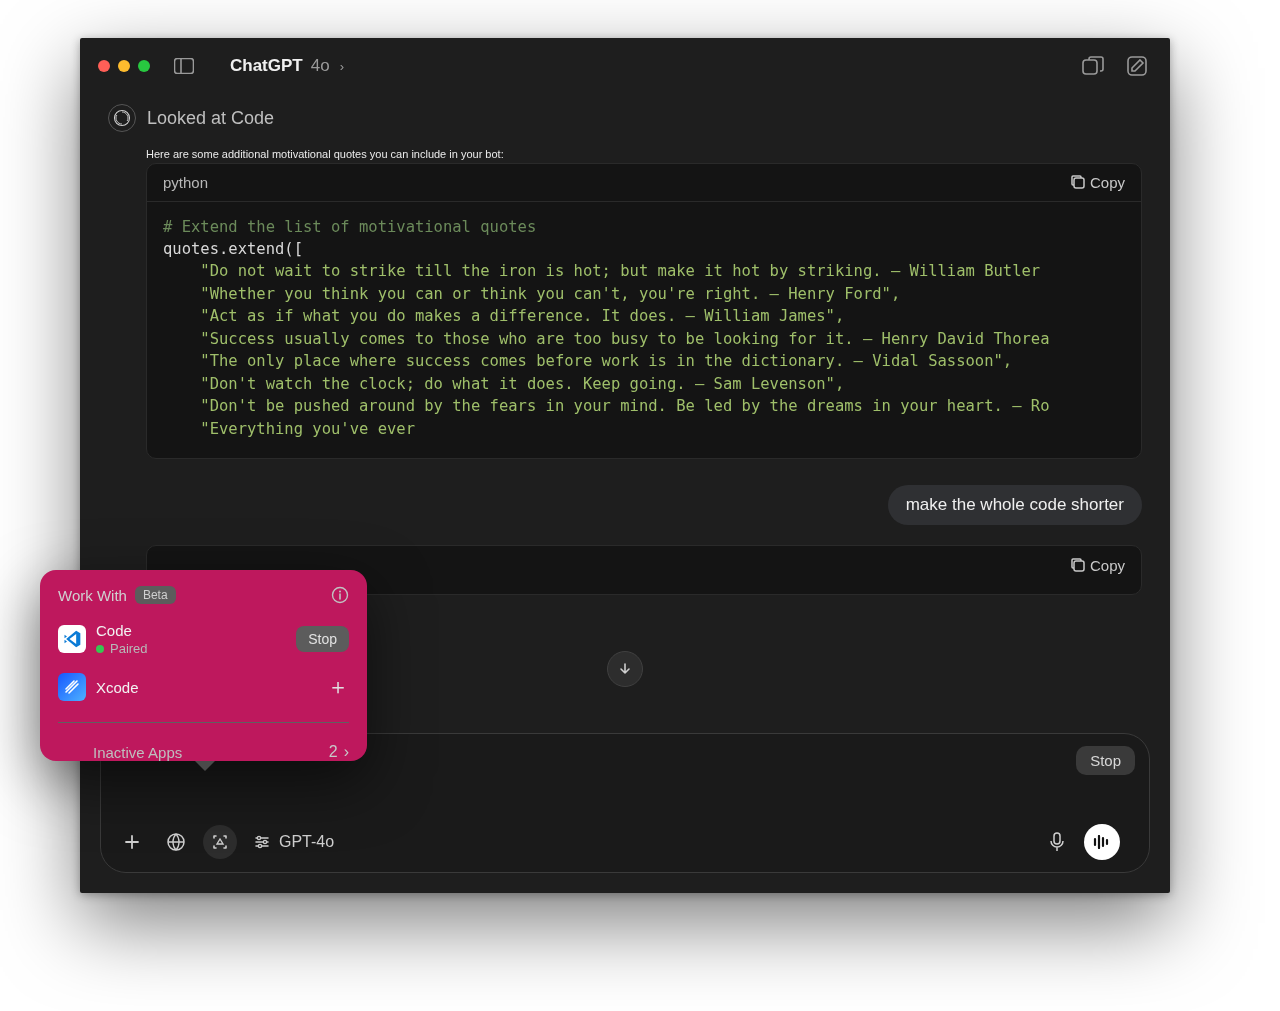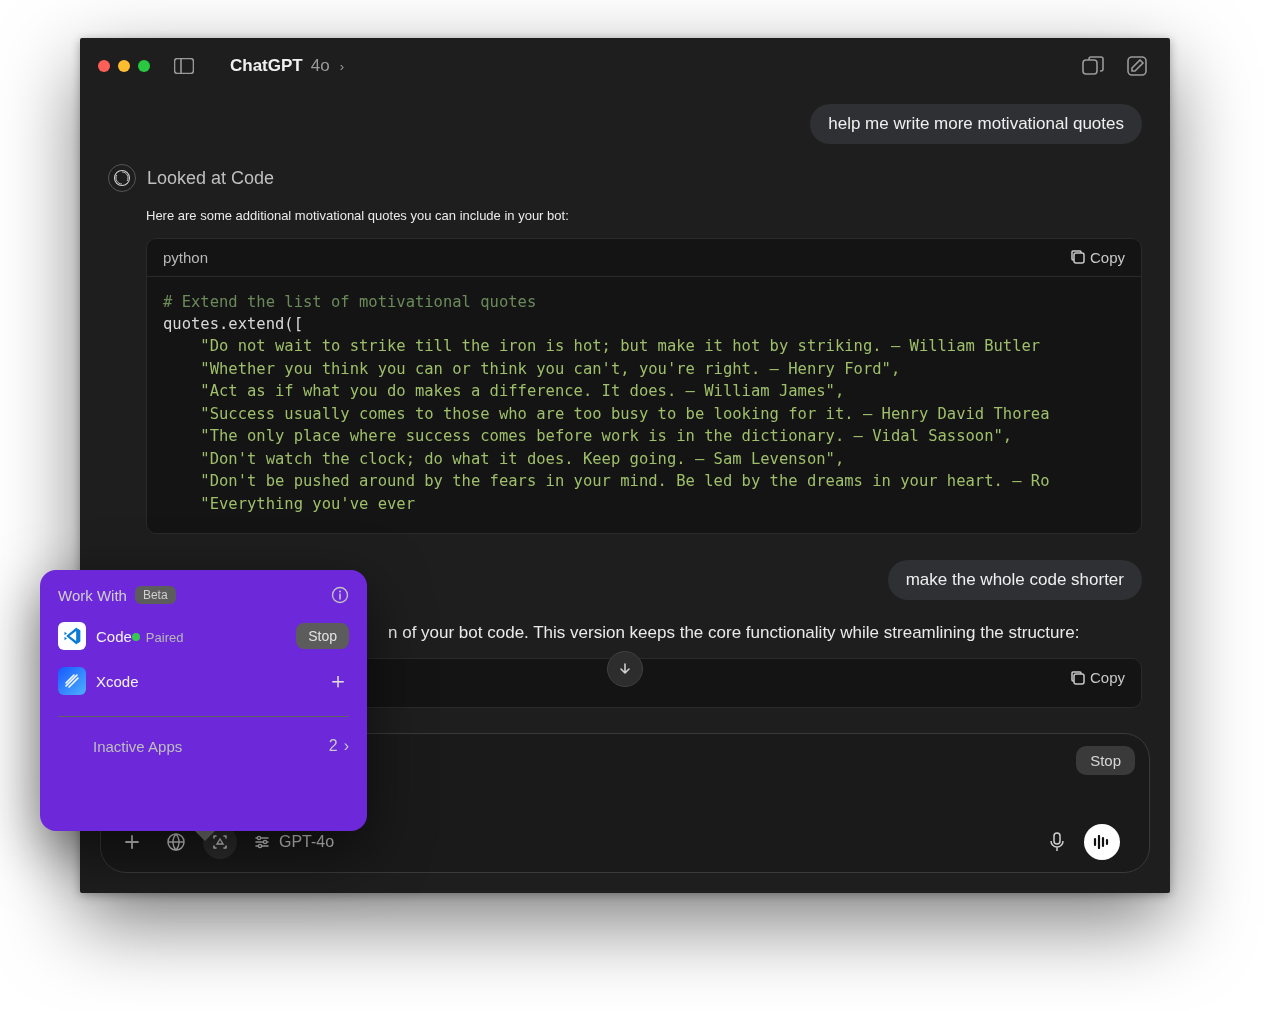--- a/index.html
+++ b/index.html
@@ -21,21 +21,21 @@
   .chev { color:#9a9a9a; font-size:13px; margin-left:2px;}
   .tb-right { margin-left:auto; display:flex; gap:14px; }
   .tb-icon { width:30px; height:30px; display:flex; align-items:center; justify-content:center; color:#9a9a9a; border-radius:8px;}
   
   .chat { position:absolute; top:56px; left:0; right:0; bottom:0; padding:10px 28px 0 28px; }
   .user-msg { display:flex; justify-content:flex-end; margin-bottom:20px;}
   .user-bubble { background:#2f3033; color:#efefef; padding:10px 18px; border-radius:22px; font-size:17px;}
   .assist-head { display:flex; align-items:center; gap:11px; margin-bottom:14px;}
   .ai-logo { width:28px; height:28px; border:1px solid #555; border-radius:50%; display:flex; align-items:center; justify-content:center;}
   .lookedat { font-size:18px; color:#bfbfbf;}
-  .assist-text { font-size:13px; color:#eaeaea; margin-left:38px; margin-bottom:12px; line-height:1.5;}
+  .assist-text { font-size:11px; color:#eaeaea; margin-left:38px; margin-bottom:0; line-height:1.5;}
   .codeblock { margin-left:38px; background:#141414; border:1px solid #2a2a2a; border-radius:10px; overflow:hidden;}
   .codehdr { display:flex; align-items:center; padding:10px 16px; color:#b8b8b8; border-bottom:1px solid #2a2a2a;}
   .codehdr .lang { font-size:15px; }
   .copy-grp { margin-left:auto; display:flex; align-items:center; gap:4px; color:#c8c8c8; font-size:15px;}
   .codebody { padding:14px 16px 18px 16px; font-family:"SF Mono", Menlo, Consolas, monospace; font-size:15.5px; line-height:1.45; white-space:pre; overflow:hidden; }
   .cm { color:#6b8a5a; }
   .tok { color:#d8d8d8; }
   .str { color:#9fbf6a; }
   .codebody2wrap { position:relative; margin-left:38px; margin-top:12px; height:50px; background:#141414; border:1px solid #2a2a2a; border-radius:10px; overflow:hidden;}
   .codehdr2 { display:flex; align-items:center; padding:10px 16px; color:#b8b8b8;}
@@ -45,32 +45,32 @@
   
   .composer-outer { position:absolute; left:20px; right:20px; bottom:20px; height:140px; background:#1a1a1a; border:1px solid #3a3a3a; border-radius:26px; }
   .stop-chip { position:absolute; right:14px; top:12px; background:#3a3a3a; color:#d8d8d8; padding:6px 14px; border-radius:10px; font-size:15px;}
   .composer-row { position:absolute; left:14px; right:29px; bottom:12px; display:flex; align-items:center; gap:10px;}
   .circ { width:34px; height:34px; border-radius:50%; display:flex; align-items:center; justify-content:center; color:#cfcfcf;}
   .circ.active-s { background:#2d2d2d; }
   .model-btn { display:flex; align-items:center; gap:8px; color:#cfcfcf; font-size:16px; padding:0 6px;}
   .comp-right { margin-left:auto; display:flex; align-items:center; gap:10px;}
   .voice-dot { width:36px; height:36px; border-radius:50%; background:#ffffff; display:flex; align-items:center; justify-content:center; color:#111;}
   
-  .popup { position:absolute; left:40px; top:570px; width:327px; height:261px; background:#6d28d9; border-radius:16px; box-shadow:0 20px 60px rgba(0,0,0,.55); color:#e9e9e9; padding:16px 0 0 0;}
+  .popup { position:absolute; left:40px; top:570px; width:327px; height:191px; background:#be185d; border-radius:16px; box-shadow:0 20px 60px rgba(0,0,0,.55); color:#e9e9e9; padding:16px 0 0 0;}
   .popup::after{ content:""; position:absolute; bottom:-10px; left:155px; width:0; height:0; border-left:10px solid transparent; border-right:10px solid transparent; border-top:10px solid #4a4a4a;}
   .pop-hdr { display:flex; align-items:center; padding:0 18px; gap:8px;}
   .pop-title { font-size:15px; color:#d0d0d0; font-weight:500;}
   .beta-badge { background:#5c5c5c; color:#d0d0d0; font-size:12px; padding:2px 8px; border-radius:6px;}
   .info-ic { margin-left:auto; color:#c2c2c2;}
   .pop-list { margin-top:10px; padding:0 10px;}
   .pop-item { display:flex; align-items:center; padding:8px 8px; border-radius:10px;}
   .app-ico { width:28px; height:28px; border-radius:6px; display:flex; align-items:center; justify-content:center; margin-right:10px; flex-shrink:0;}
   .ico-vscode { background:#fff;}
   .ico-xcode { background:linear-gradient(135deg,#1757ff,#4eb2ff);}
-  .app-meta { display:flex; flex-direction:row;}
+  .app-meta { display:flex; flex-direction:column;}
   .app-name { font-size:15px; color:#f2f2f2;}
   .paired-row { display:flex; align-items:center; gap:6px; font-size:13px; color:#b8b8b8; margin-top:2px;}
   .paired-dot { width:8px; height:8px; border-radius:50%; background:#38c552;}
   .pop-end { margin-left:auto;}
   .stop-mini { background:#5c5c5c; color:#e2e2e2; font-size:14px; padding:5px 12px; border-radius:8px;}
   .plus-ic { color:#e0e0e0; font-size:22px;}
   .pop-div { height:1px; background:#606060; margin:12px 18px;}
   .pop-foot { display:flex; align-items:center; padding:8px 18px 0 18px;margin-left:35px;}
   .inactive-lbl { font-size:15px; color:#bfbfbf;}
   .inactive-ct { margin-left:auto; display:flex; align-items:center; gap:6px; color:#c8c8c8;}
@@ -108,23 +108,20 @@
       <div class="tb-icon">
         <svg width="22" height="22" viewBox="0 0 22 22">
             <rect x="2" y="2" width="18" height="18" rx="4" fill="none" stroke="currentColor" stroke-width="1.6"></rect>
             <path d="M14 5 l3 3 -8 8 -3 0 0-3 z" fill="none" stroke="currentColor" stroke-width="1.6"></path>
           </svg>
       </div>
     </div>
   </div>
 
   <div class="chat">
-    <div class="user-msg">
-      <div class="user-bubble">help me write more motivational quotes</div>
-    </div>
 
     <div class="assist-head">
       <div class="ai-logo">
         <svg width="18" height="18" viewBox="0 0 24 24">
             <circle cx="12" cy="12" r="10" fill="none" stroke="#cfcfcf" stroke-width="1.5"></circle>
             <path d="M12 4 a8 8 0 0 1 6.9 12" fill="none" stroke="#cfcfcf" stroke-width="1.2"></path>
             <path d="M12 20 a8 8 0 0 1 -6.9-12" fill="none" stroke="#cfcfcf" stroke-width="1.2"></path>
           </svg>
       </div>
       <div class="lookedat">Looked at Code</div>
@@ -152,21 +149,20 @@
     <span class="str">"The only place where success comes before work is in the dictionary. – Vidal Sassoon",</span>
     <span class="str">"Don't watch the clock; do what it does. Keep going. – Sam Levenson",</span>
     <span class="str">"Don't be pushed around by the fears in your mind. Be led by the dreams in your heart. – Ro</span>
     <span class="str">"Everything you've ever</span></div>
     </div>
 
     <div class="user-msg" style="margin-top:26px;">
       <div class="user-bubble">make the whole code shorter</div>
     </div>
 
-    <div class="assist-text2">n of your bot code. This version keeps the core functionality while streamlining the structure:</div>
 
     <div class="codebody2wrap">
       <div class="codehdr2">
         <span class="lang">&nbsp;</span>
         <div class="copy-grp" style="margin-left:auto;">
           <svg width="16" height="16" viewBox="0 0 16 16">
               <rect x="4" y="4" width="10" height="10" rx="2" fill="none" stroke="currentColor" stroke-width="1.5"></rect>
               <path d="M4 11 H3 a1 1 0 0 1 -1-1 V3 a1 1 0 0 1 1-1 h7 a1 1 0 0 1 1 1 v1" fill="none" stroke="currentColor" stroke-width="1.5"></path>
             </svg>
           <span>Copy</span>

